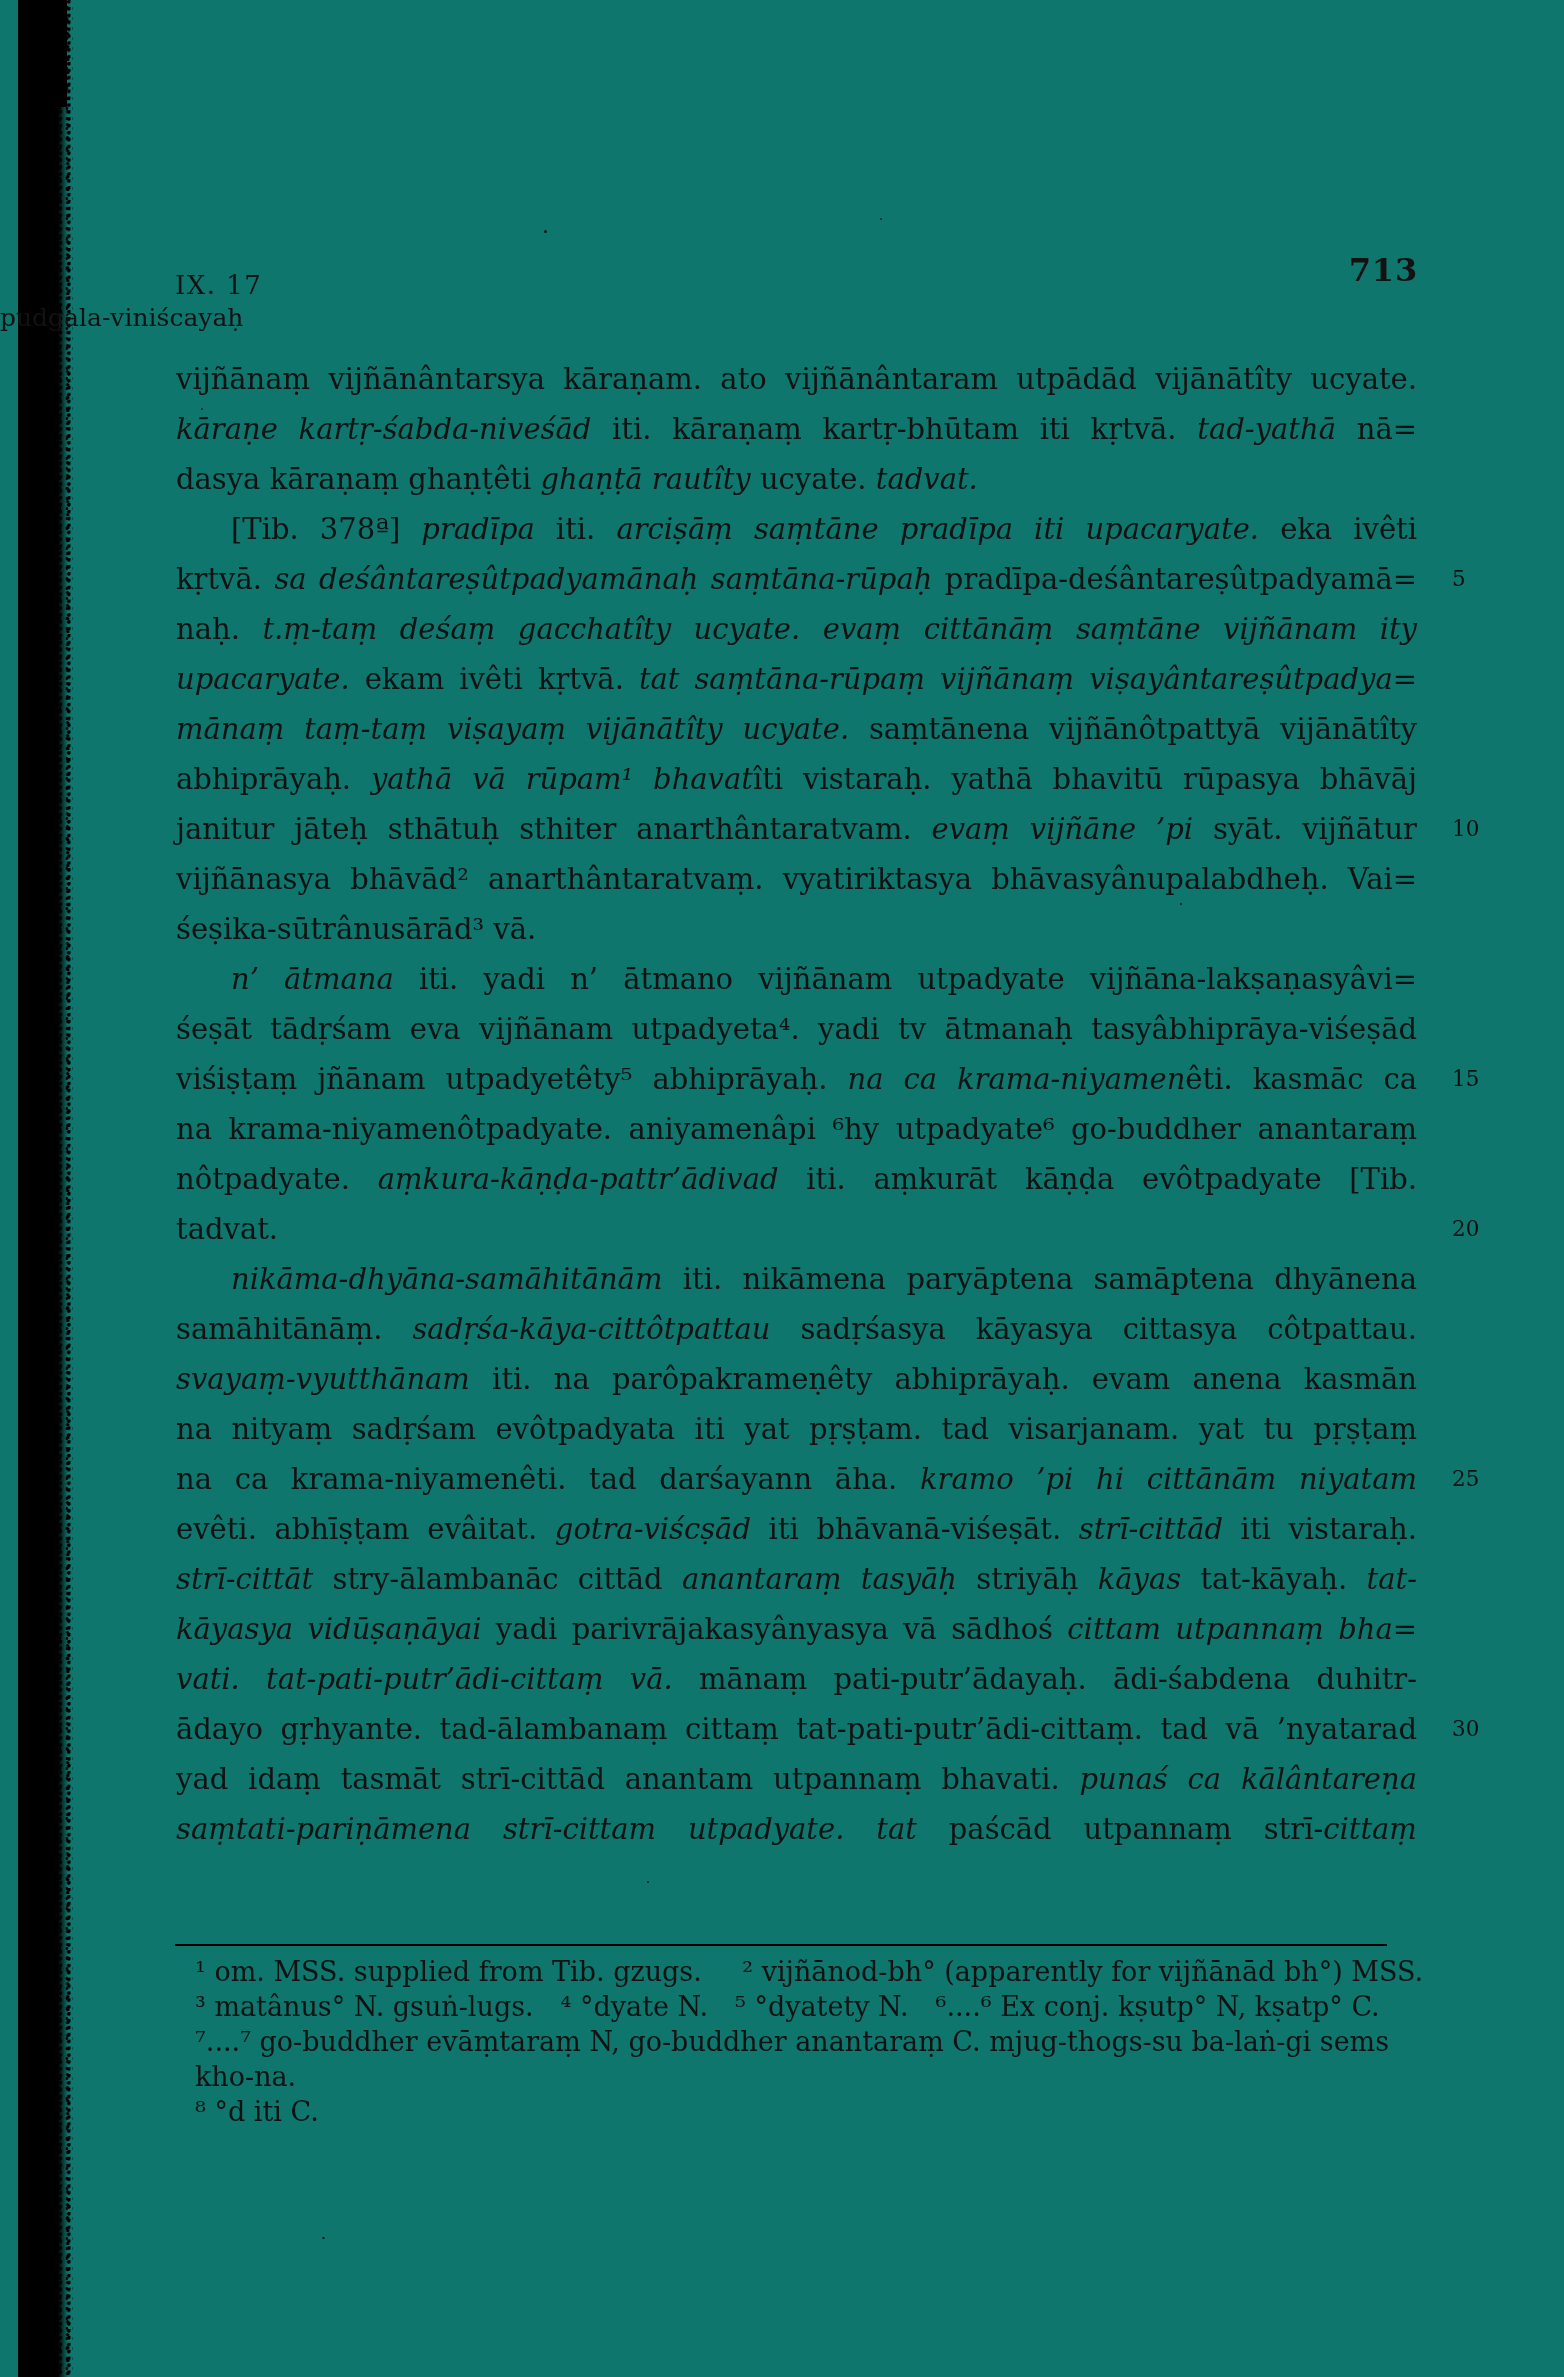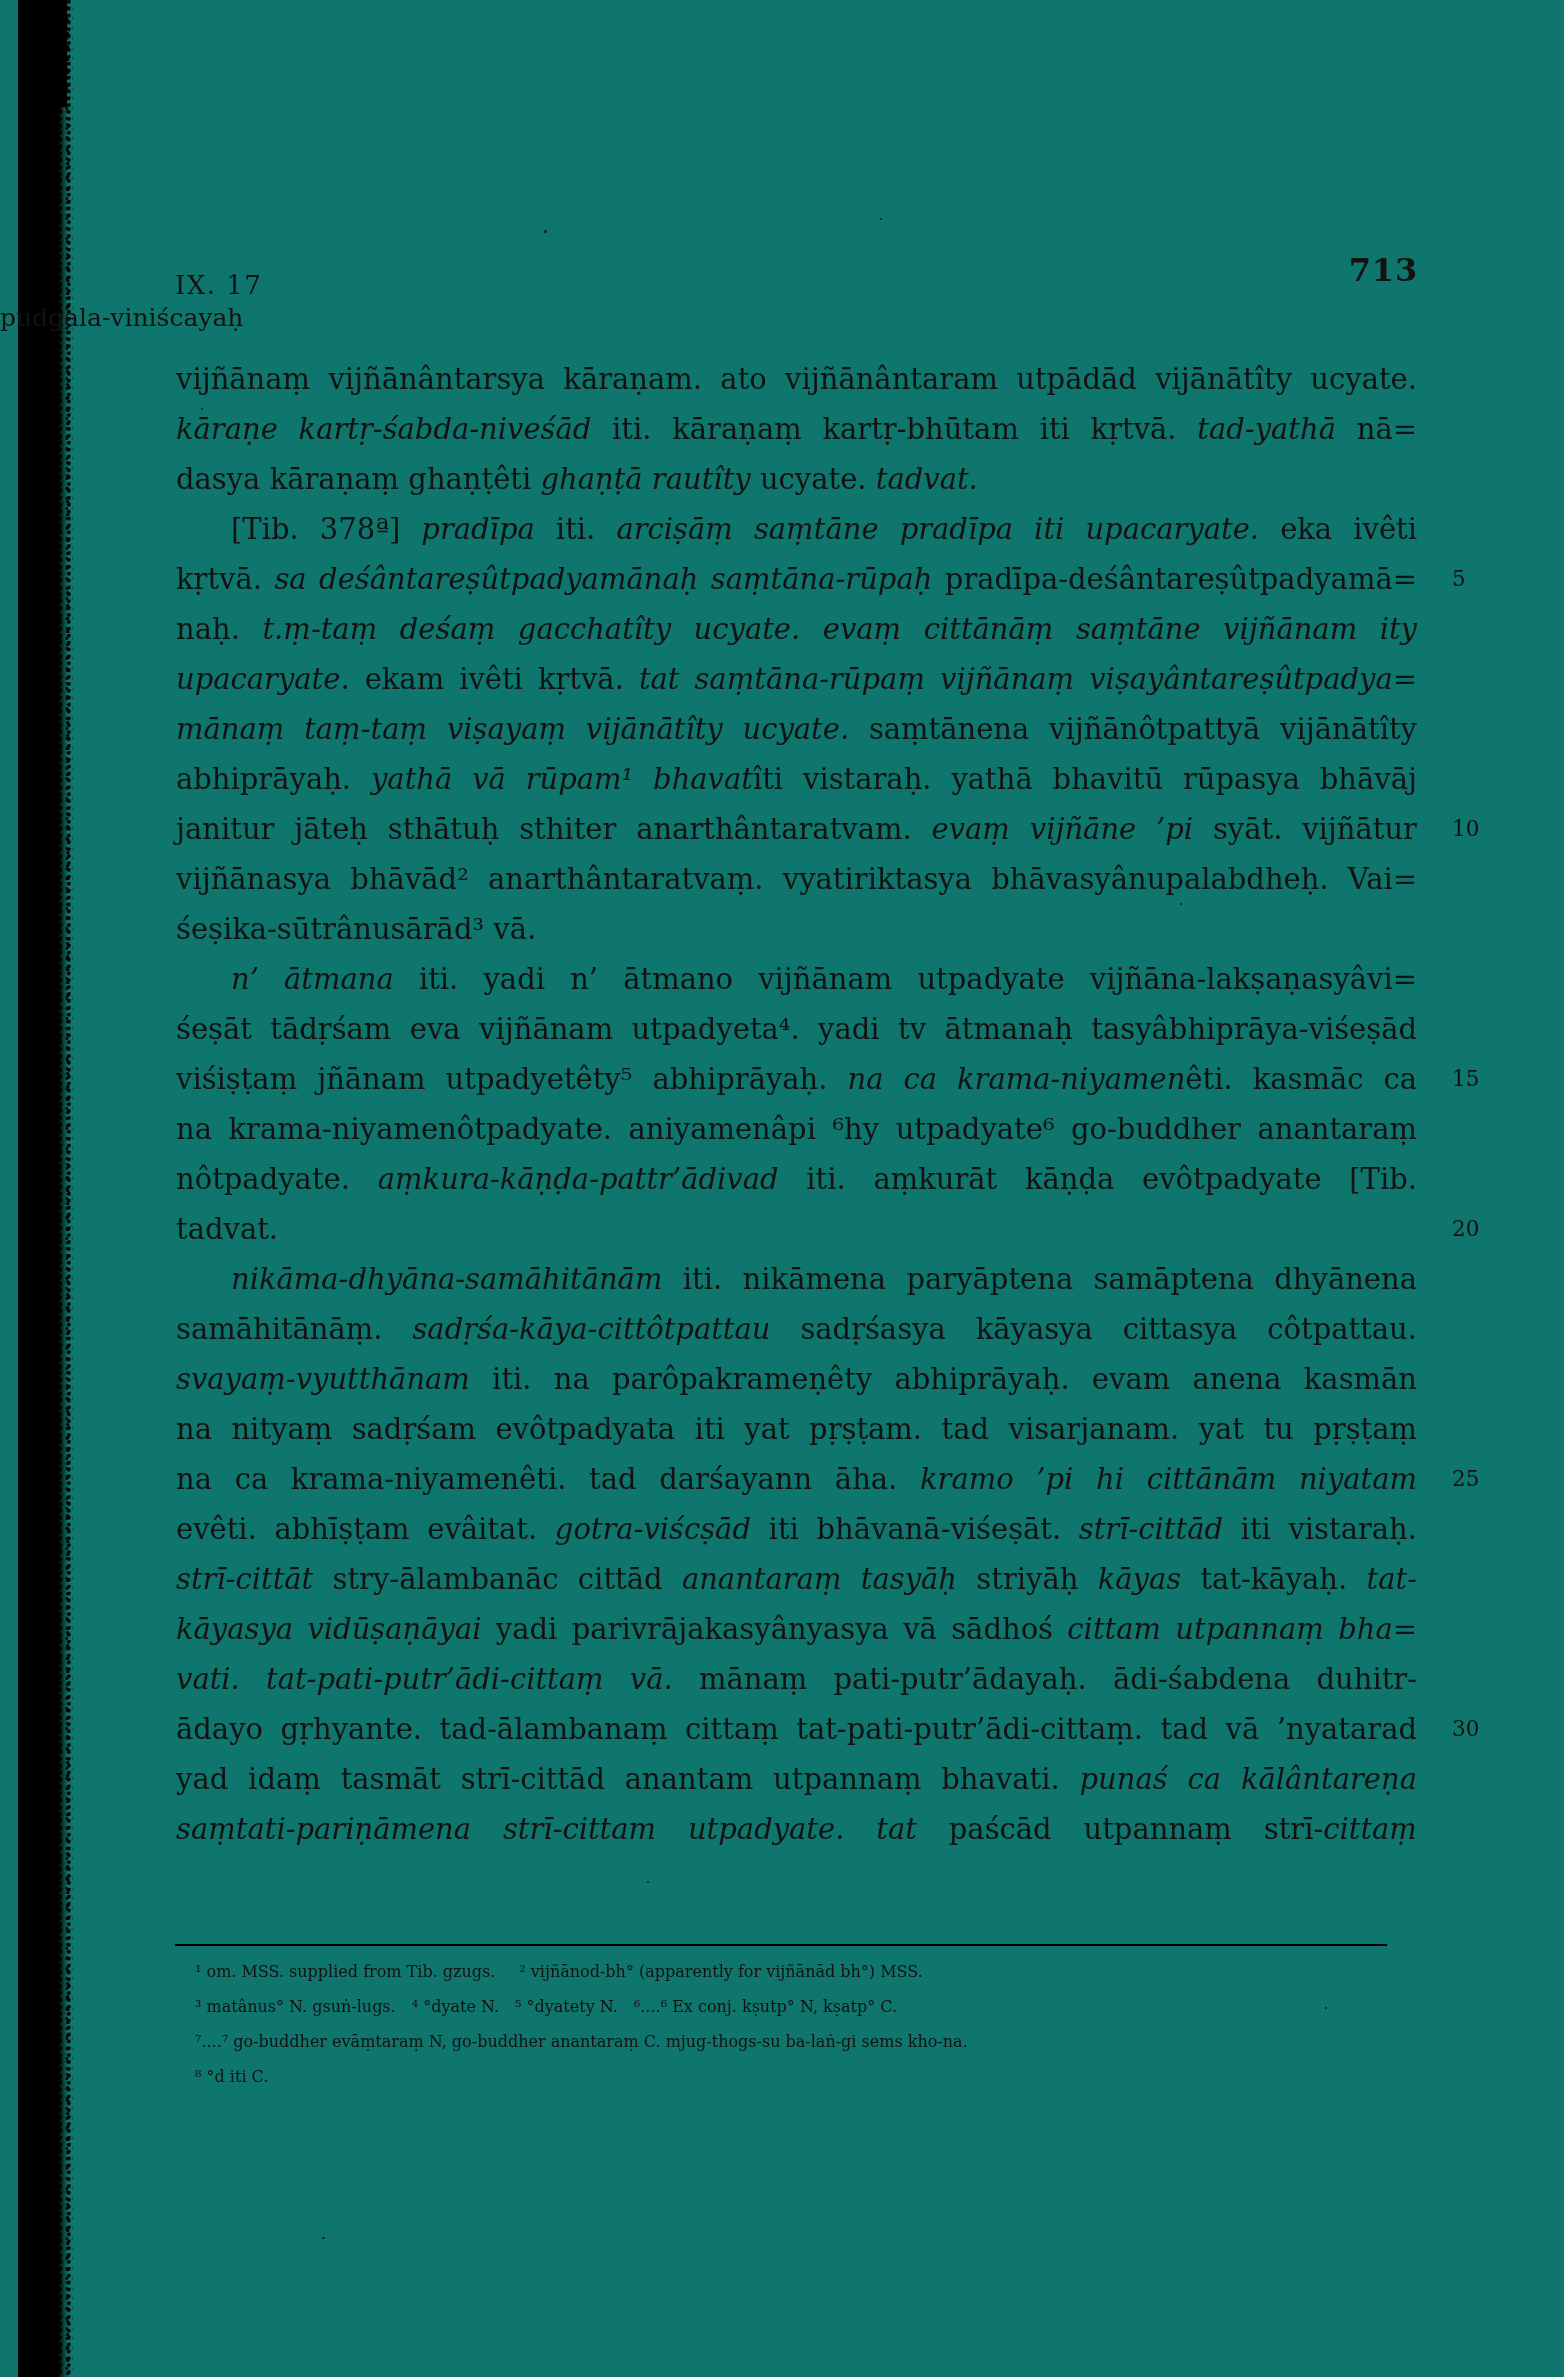--- a/index.html
+++ b/index.html
@@ -38,21 +38,21 @@
   .line.indent{text-indent:55px;}
   .line i{}
   .mno{
     position:absolute;left:calc(100% + 35px);top:0;
     font-size:21.5px;line-height:50px;text-align:left;font-style:normal;
   }
 
   .fn-rule{position:absolute;left:175px;top:1944px;width:1212px;height:2.3px;background:#000;}
   .footnotes{
     position:absolute;left:176px;top:1954px;width:1257px;
-    font-size:16px;line-height:35px;
+    font-size:27px;line-height:35px;
   }
   .fn-line{padding-left:19px;}
 </style>
 </head>
 <body>
 
 <div class="page">
 
   <div class="binding-shadow"></div>
 

